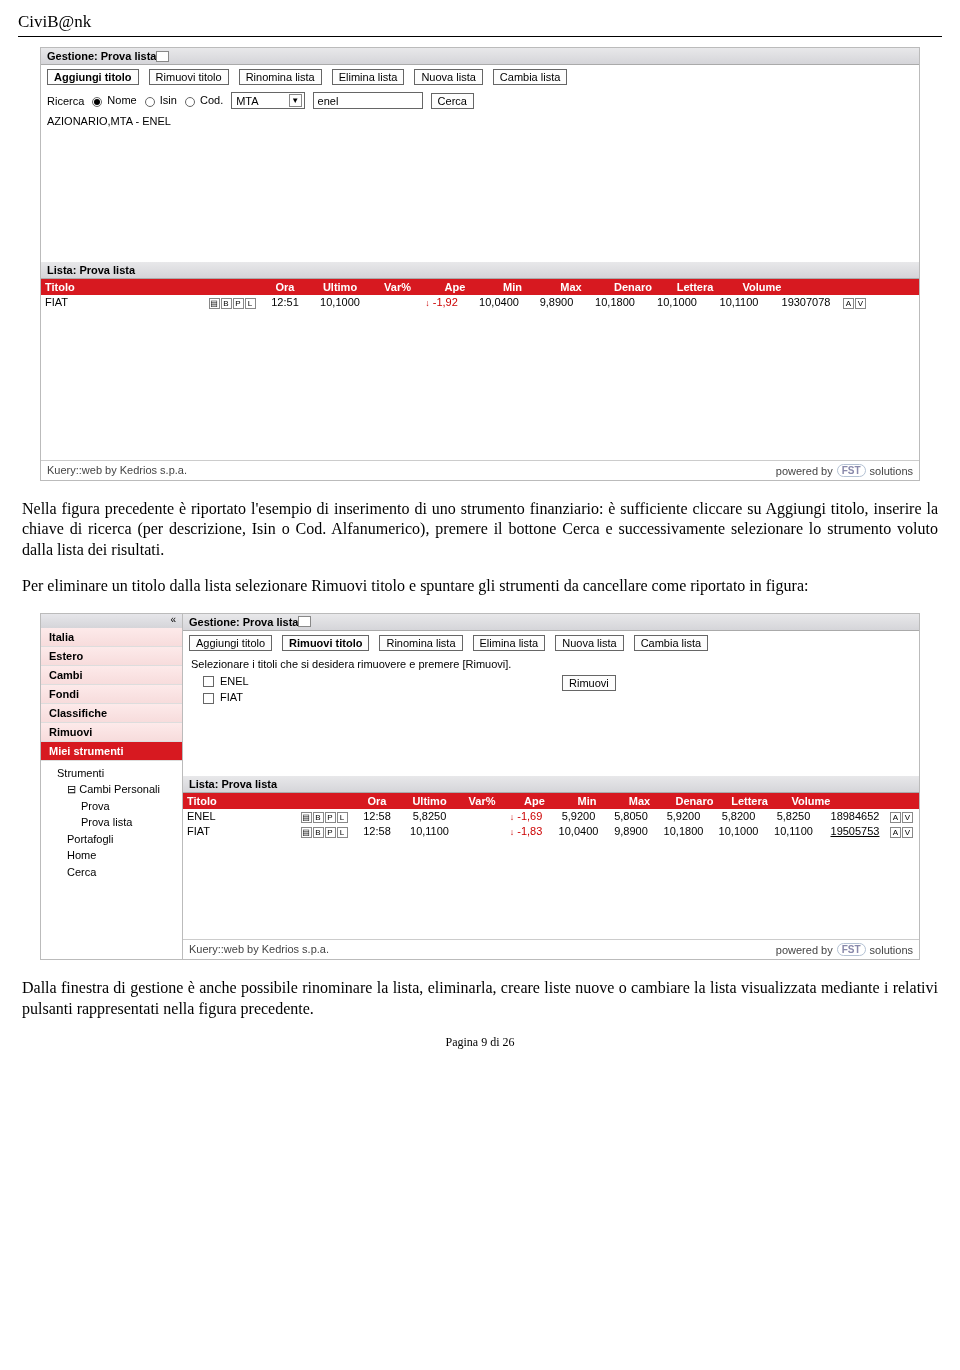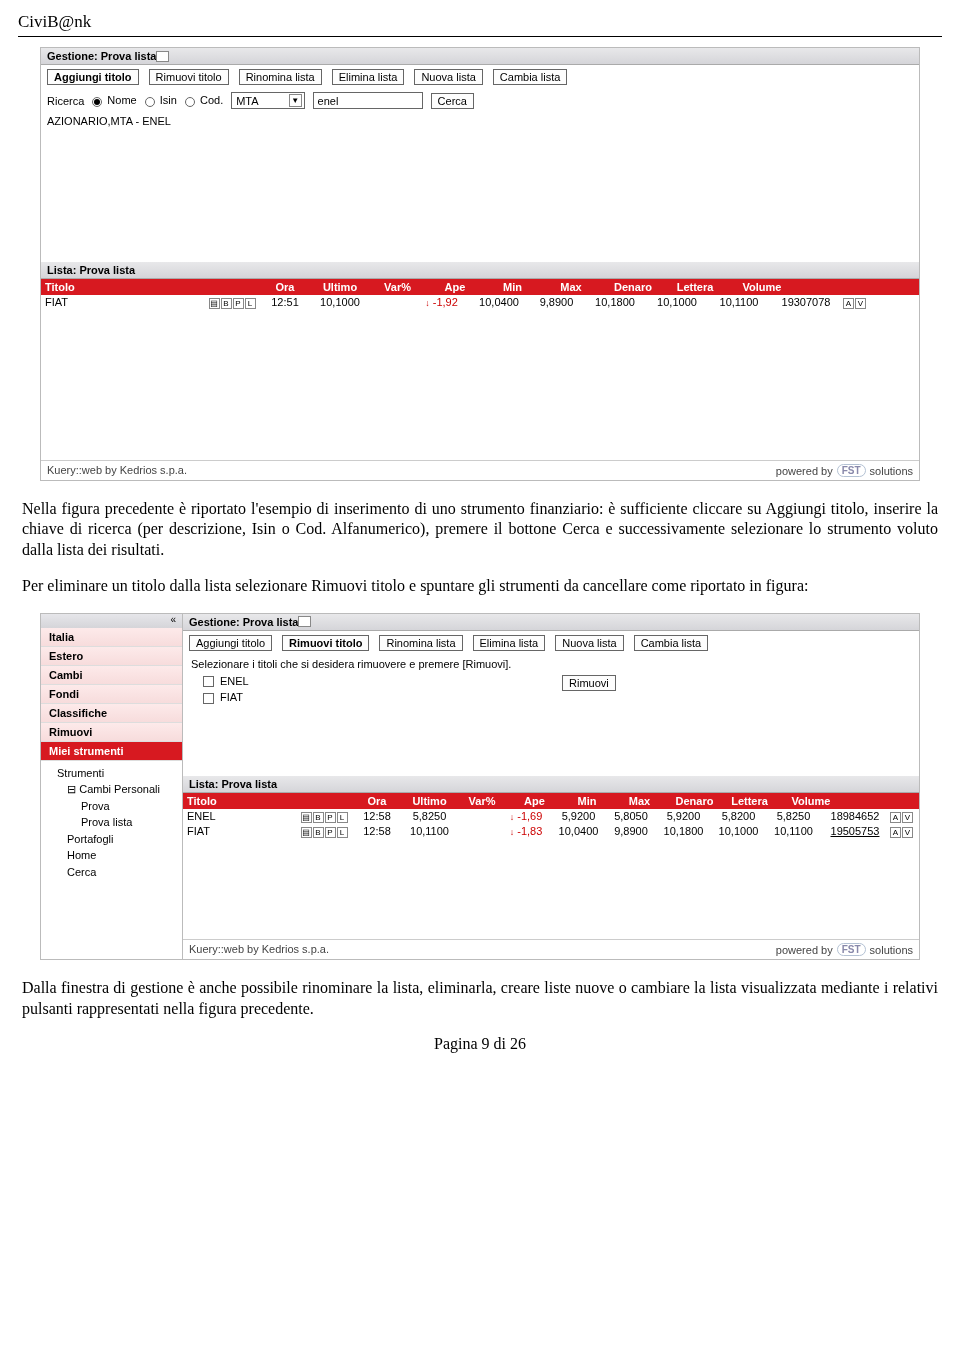--- a/index.html
+++ b/index.html
@@ -49,21 +49,21 @@
   .fig2 { display: flex; }
   .sidebar { width: 178px; border-right: 1px solid #bbb; font-family: Tahoma, Verdana, sans-serif; font-size: 11px; background: #fff; }
   .sidetop { background: linear-gradient(#e6e6ea, #d5d5d9); height: 14px; display: flex; justify-content: flex-end; padding-right: 6px; font-size: 10px; }
   .sideitem { padding: 3px 8px; border-bottom: 1px solid #ddd; background: linear-gradient(#fdeaea, #f7dcdc); font-weight: bold; }
   .sideitem.red { background: #d71920; color: #fff; }
   .tree { padding: 4px 8px; line-height: 1.5; font-weight: normal; margin-left: 8px; }
   .tree .ind1 { padding-left: 10px; }
   .tree .ind2 { padding-left: 24px; }
 
   .para { font-family: "Times New Roman", serif; font-size: 16px; line-height: 1.28; margin: 16px 4px; text-align: justify; }
-  .pagenum { text-align: center; font-size: 16px; margin-top: 16px; }
+  .pagenum { text-align: center; font-size: 12px; margin-top: 16px; }
   .cb { width:11px;height:11px;border:1px solid #666;background:#fff;display:inline-block;vertical-align:middle;margin-right:6px; }
 </style>
 </head>
 <body>
 
 <div class="doc-header">
   <span>CiviB@nk</span>
 </div>
 <div class="hr"></div>
 

